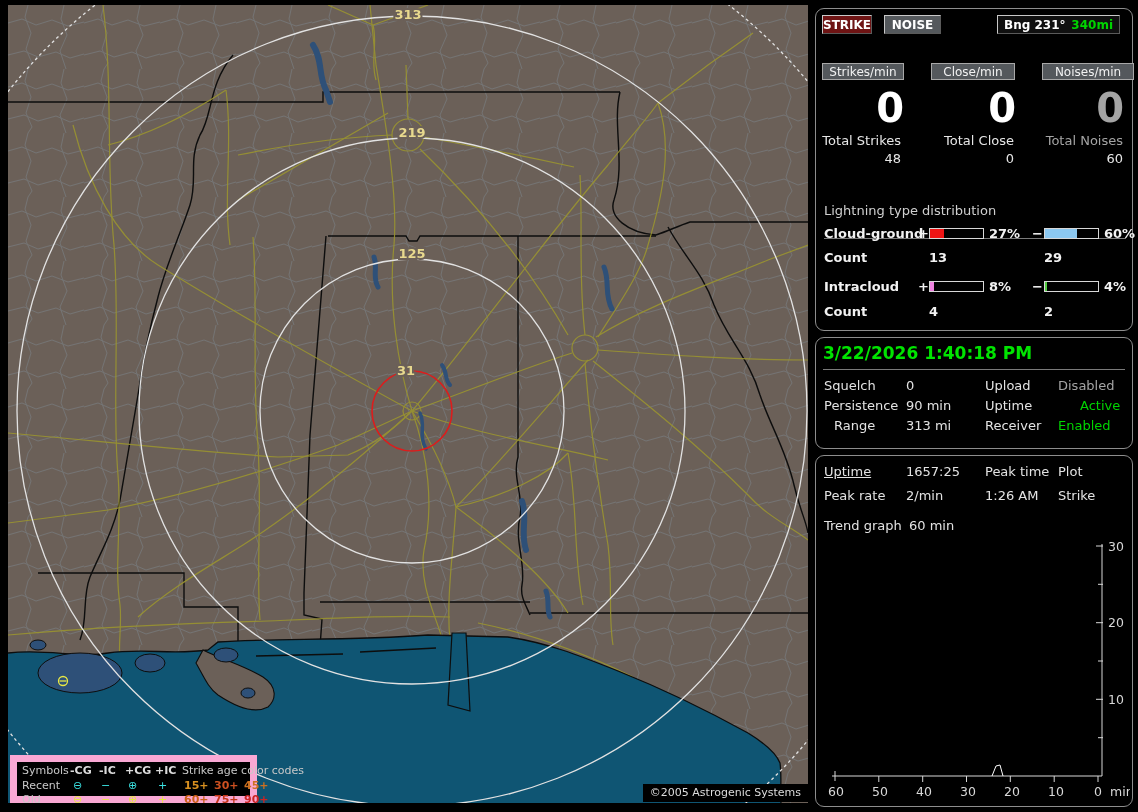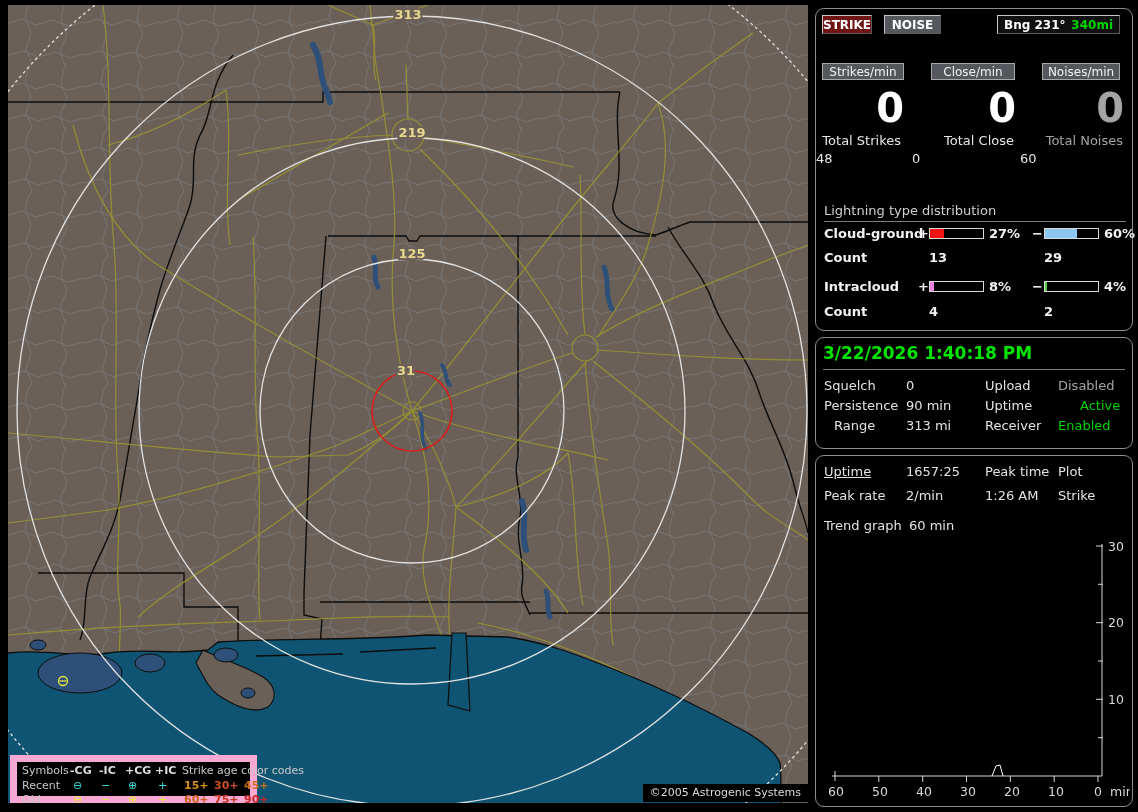--- a/index.html
+++ b/index.html
@@ -21,21 +21,21 @@
   .panel { position:absolute; left:815px; width:318px; background:#000;
     border:1px solid #8d8d8d; border-radius:9px; color:#dcdcdc; }
   .btn3d { position:absolute; display:flex; align-items:center; justify-content:center;
     font-weight:bold; font-size:12px; color:#fff;
     border:1px solid #c8c8c8; border-right-color:#5a5a5a; border-bottom-color:#5a5a5a; }
   .lblbox { position:absolute; height:17px; display:flex; align-items:center; justify-content:center;
     font-size:12px; color:#f2f2f2; background:#54585c; border:1px solid #a8a8a8; }
   .bigzero { position:absolute; top:76px; height:46px; font-size:40px; font-weight:bold;
     color:#fff; text-align:right; line-height:46px; }
   .totlbl { position:absolute; top:124px; font-size:13px; text-align:right; color:#e6e6e6;}
-  .totval { position:absolute; top:142px; font-size:13px; color:#e6e6e6;}
+  .totval { position:absolute; top:142px; font-size:13px; text-align:right; color:#e6e6e6;}
   .dim { color:#a4a4a4 !important; }
   .green { color:#00d400 !important; }
   .distrow { position:absolute; left:0; width:100%; height:16px; font-size:13px; }
   .distrow b { position:absolute; color:#f2f2f2; }
   .bar { position:absolute; width:55px; height:11px; top:2px; background:#000;
     border:1px solid #d8d8d8; }
   .bar i { display:block; height:100%; }
   .kv { position:absolute; font-size:13px; white-space:nowrap; color:#e2e2e2; }
   #datetime { position:absolute; left:7px; top:5px; right:7px; font-size:17px; font-weight:bold;
     color:#00e400; padding-bottom:6px; border-bottom:1px solid #7a7a7a; }
@@ -199,34 +199,34 @@
   <div class="panel" style="top:8px;height:323px;">
     <div class="btn3d" style="left:6px;top:6px;width:50px;height:19px;background:#6e1414;">STRIKE</div>
     <div class="btn3d" style="left:68px;top:6px;width:57px;height:19px;background:#54585c;">NOISE</div>
     <div class="btn3d" style="left:181px;top:6px;width:123px;height:19px;background:#101010;justify-content:space-between;padding:0 6px;">
       <span>Bng 231°</span>
       <span class="green" style="color:#00e400">340mi</span>
     </div>
 
     <div class="lblbox" style="left:6px;top:54px;width:82px;">Strikes/min</div>
     <div class="lblbox" style="left:115px;top:54px;width:84px;">Close/min</div>
-    <div class="lblbox" style="left:226px;top:54px;width:78px;">Noises/min</div>
+    <div class="lblbox" style="left:226px;top:54px;width:92px;">Noises/min</div>
 
     <div class="bigzero" style="left:0;width:88px;">0</div>
     <div class="bigzero" style="left:96px;width:104px;">0</div>
     <div class="bigzero dim" style="left:200px;width:108px;">0</div>
 
     <div class="totlbl" style="left:0;width:85px;">Total Strikes</div>
     <div class="totlbl" style="left:96px;width:102px;">Total Close</div>
     <div class="totlbl dim" style="left:204px;width:103px;">Total Noises</div>
     <div class="totval" style="left:0;width:85px;">48</div>
     <div class="totval" style="left:96px;width:102px;">0</div>
     <div class="totval" style="left:204px;width:103px;">60</div>
 
-    <div class="kv" style="left:8px;top:194px;right:4px;color:#cfcfcf;border-bottom:1px solid #7a7a7a;padding-bottom:3px;width:302px;">Lightning type distribution</div>
+    <div class="kv" style="left:8px;top:194px;right:4px;color:#cfcfcf;border-bottom:1px solid #7a7a7a;padding-bottom:20px;width:302px;">Lightning type distribution</div>
 
     <div class="distrow" style="top:217px;">
       <b style="left:8px;">Cloud-ground</b>
       <b style="left:102px;">+</b>
       <span class="bar" style="left:113px;">
           <i style="width: 27%; background-color: rgb(238, 20, 20);"></i>
         </span>
       <b style="left:173px;">27%</b>
       <b style="left:216px;">−</b>
       <span class="bar" style="left:228px;">

